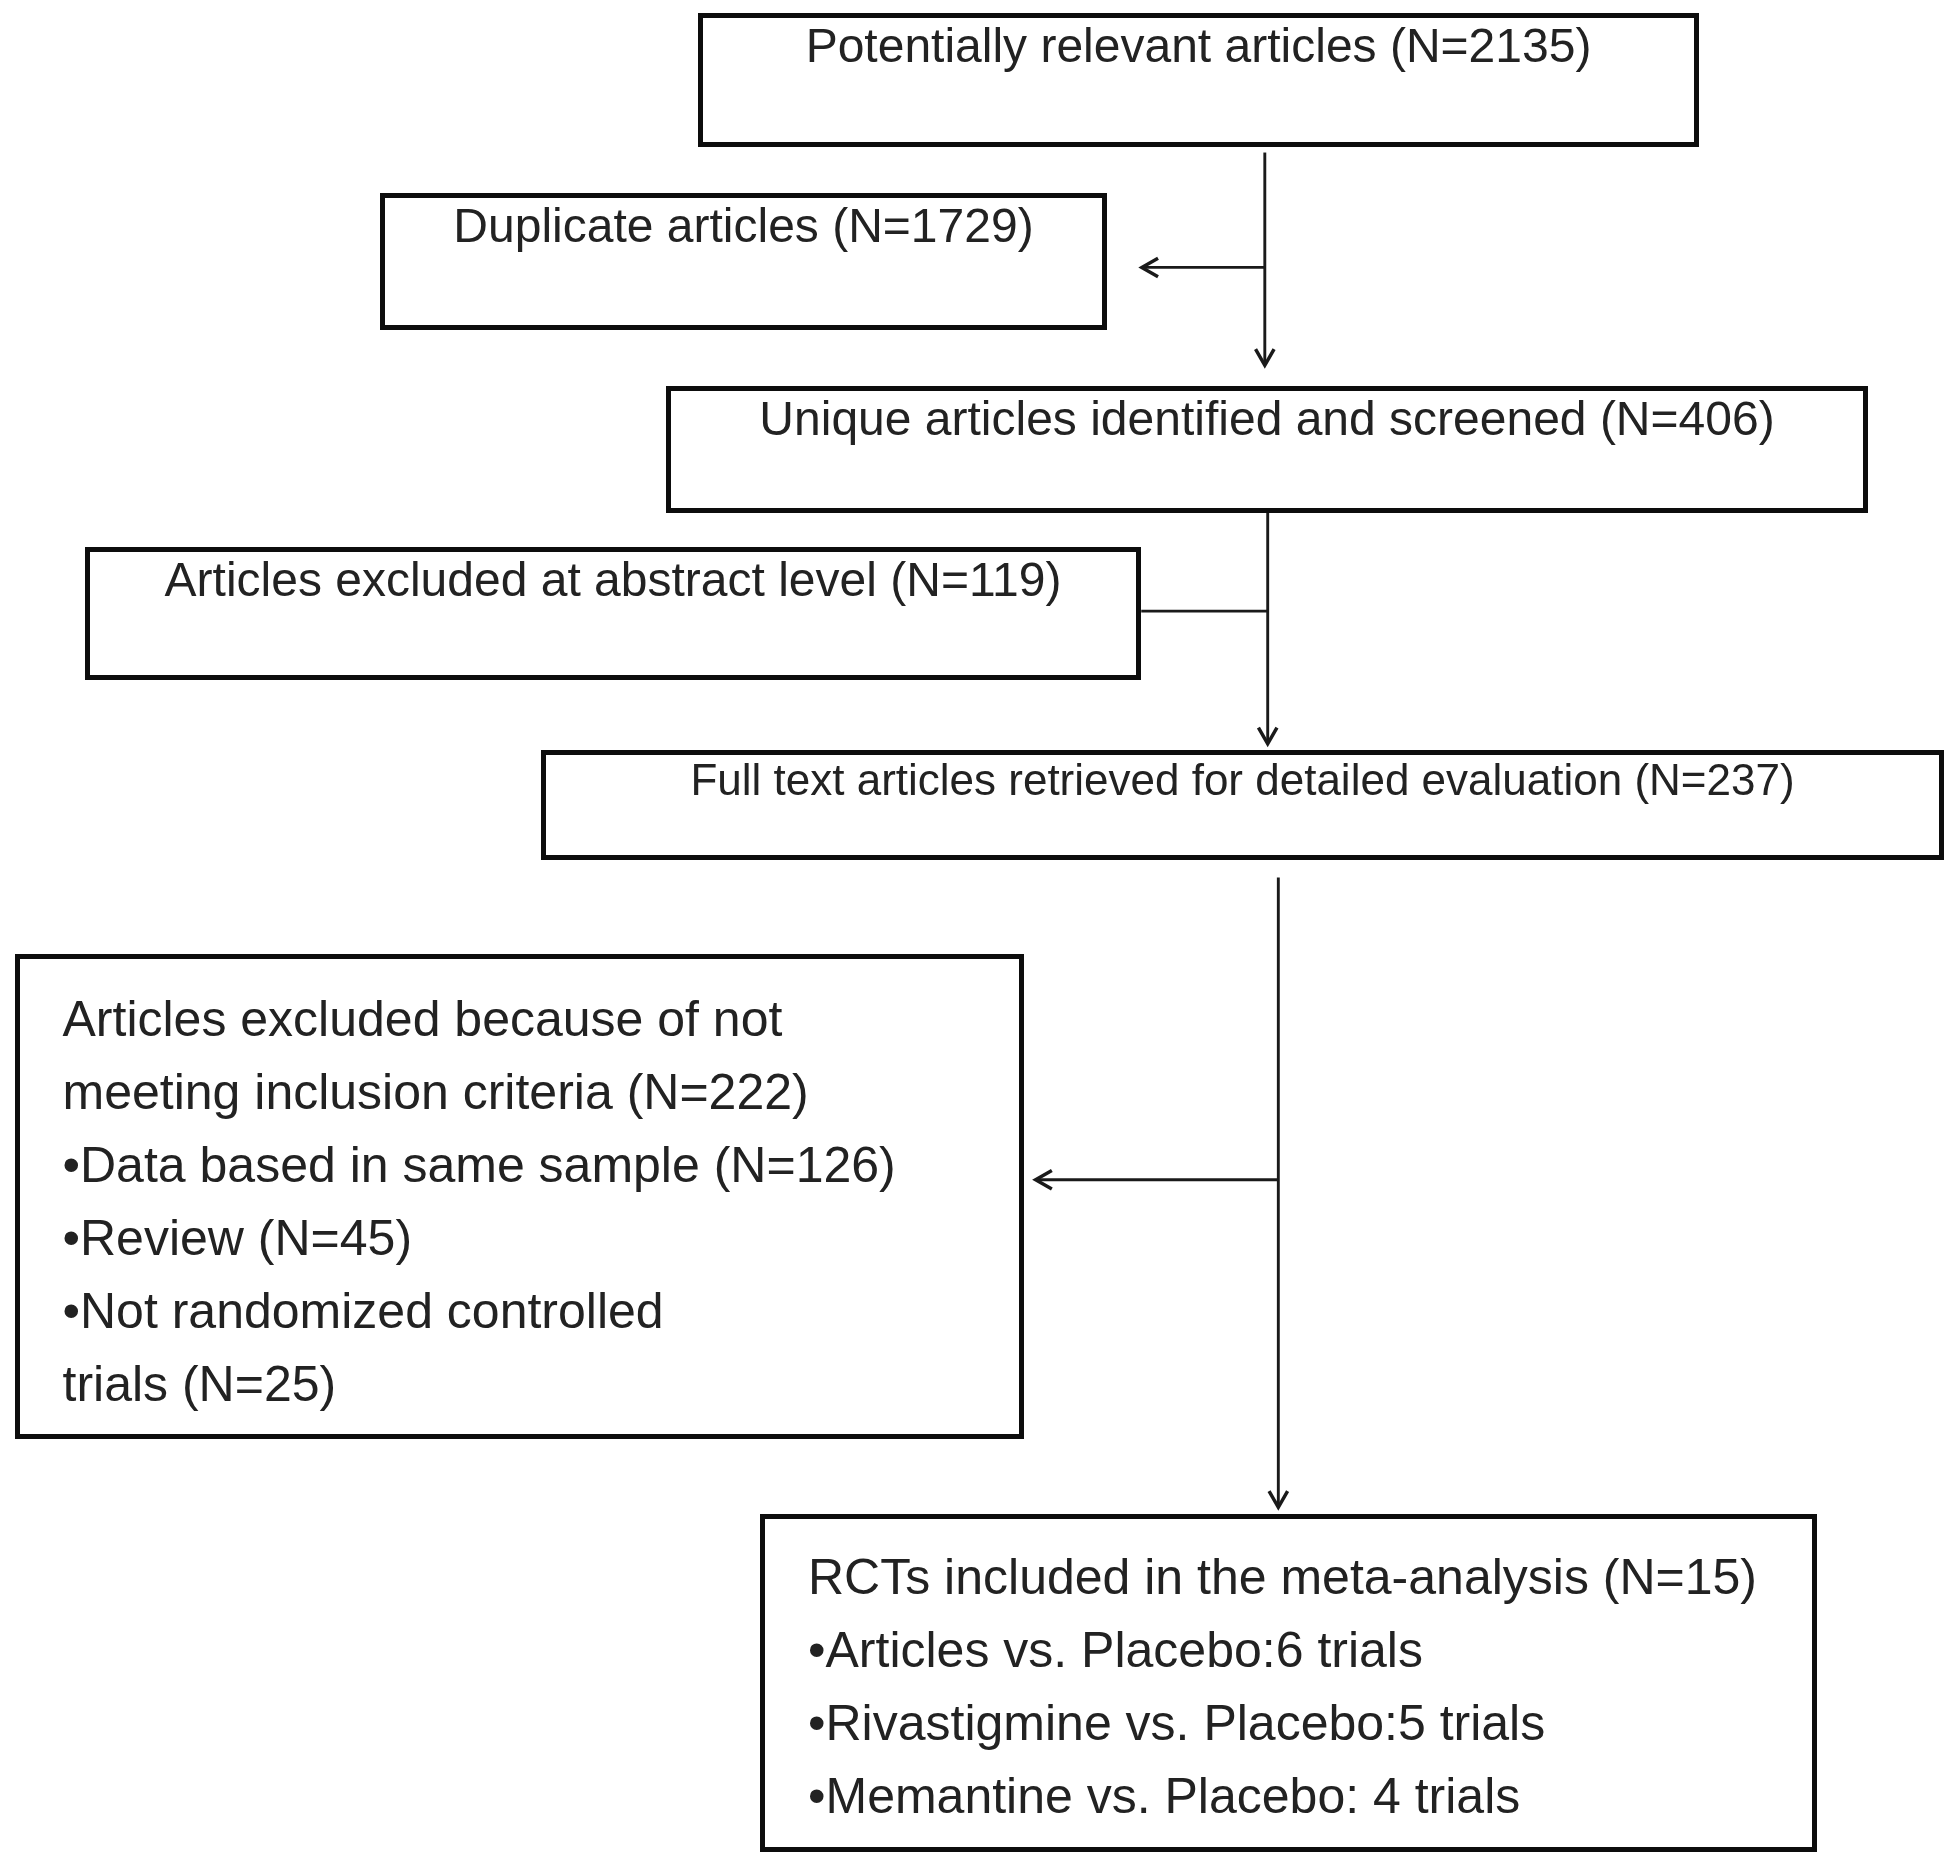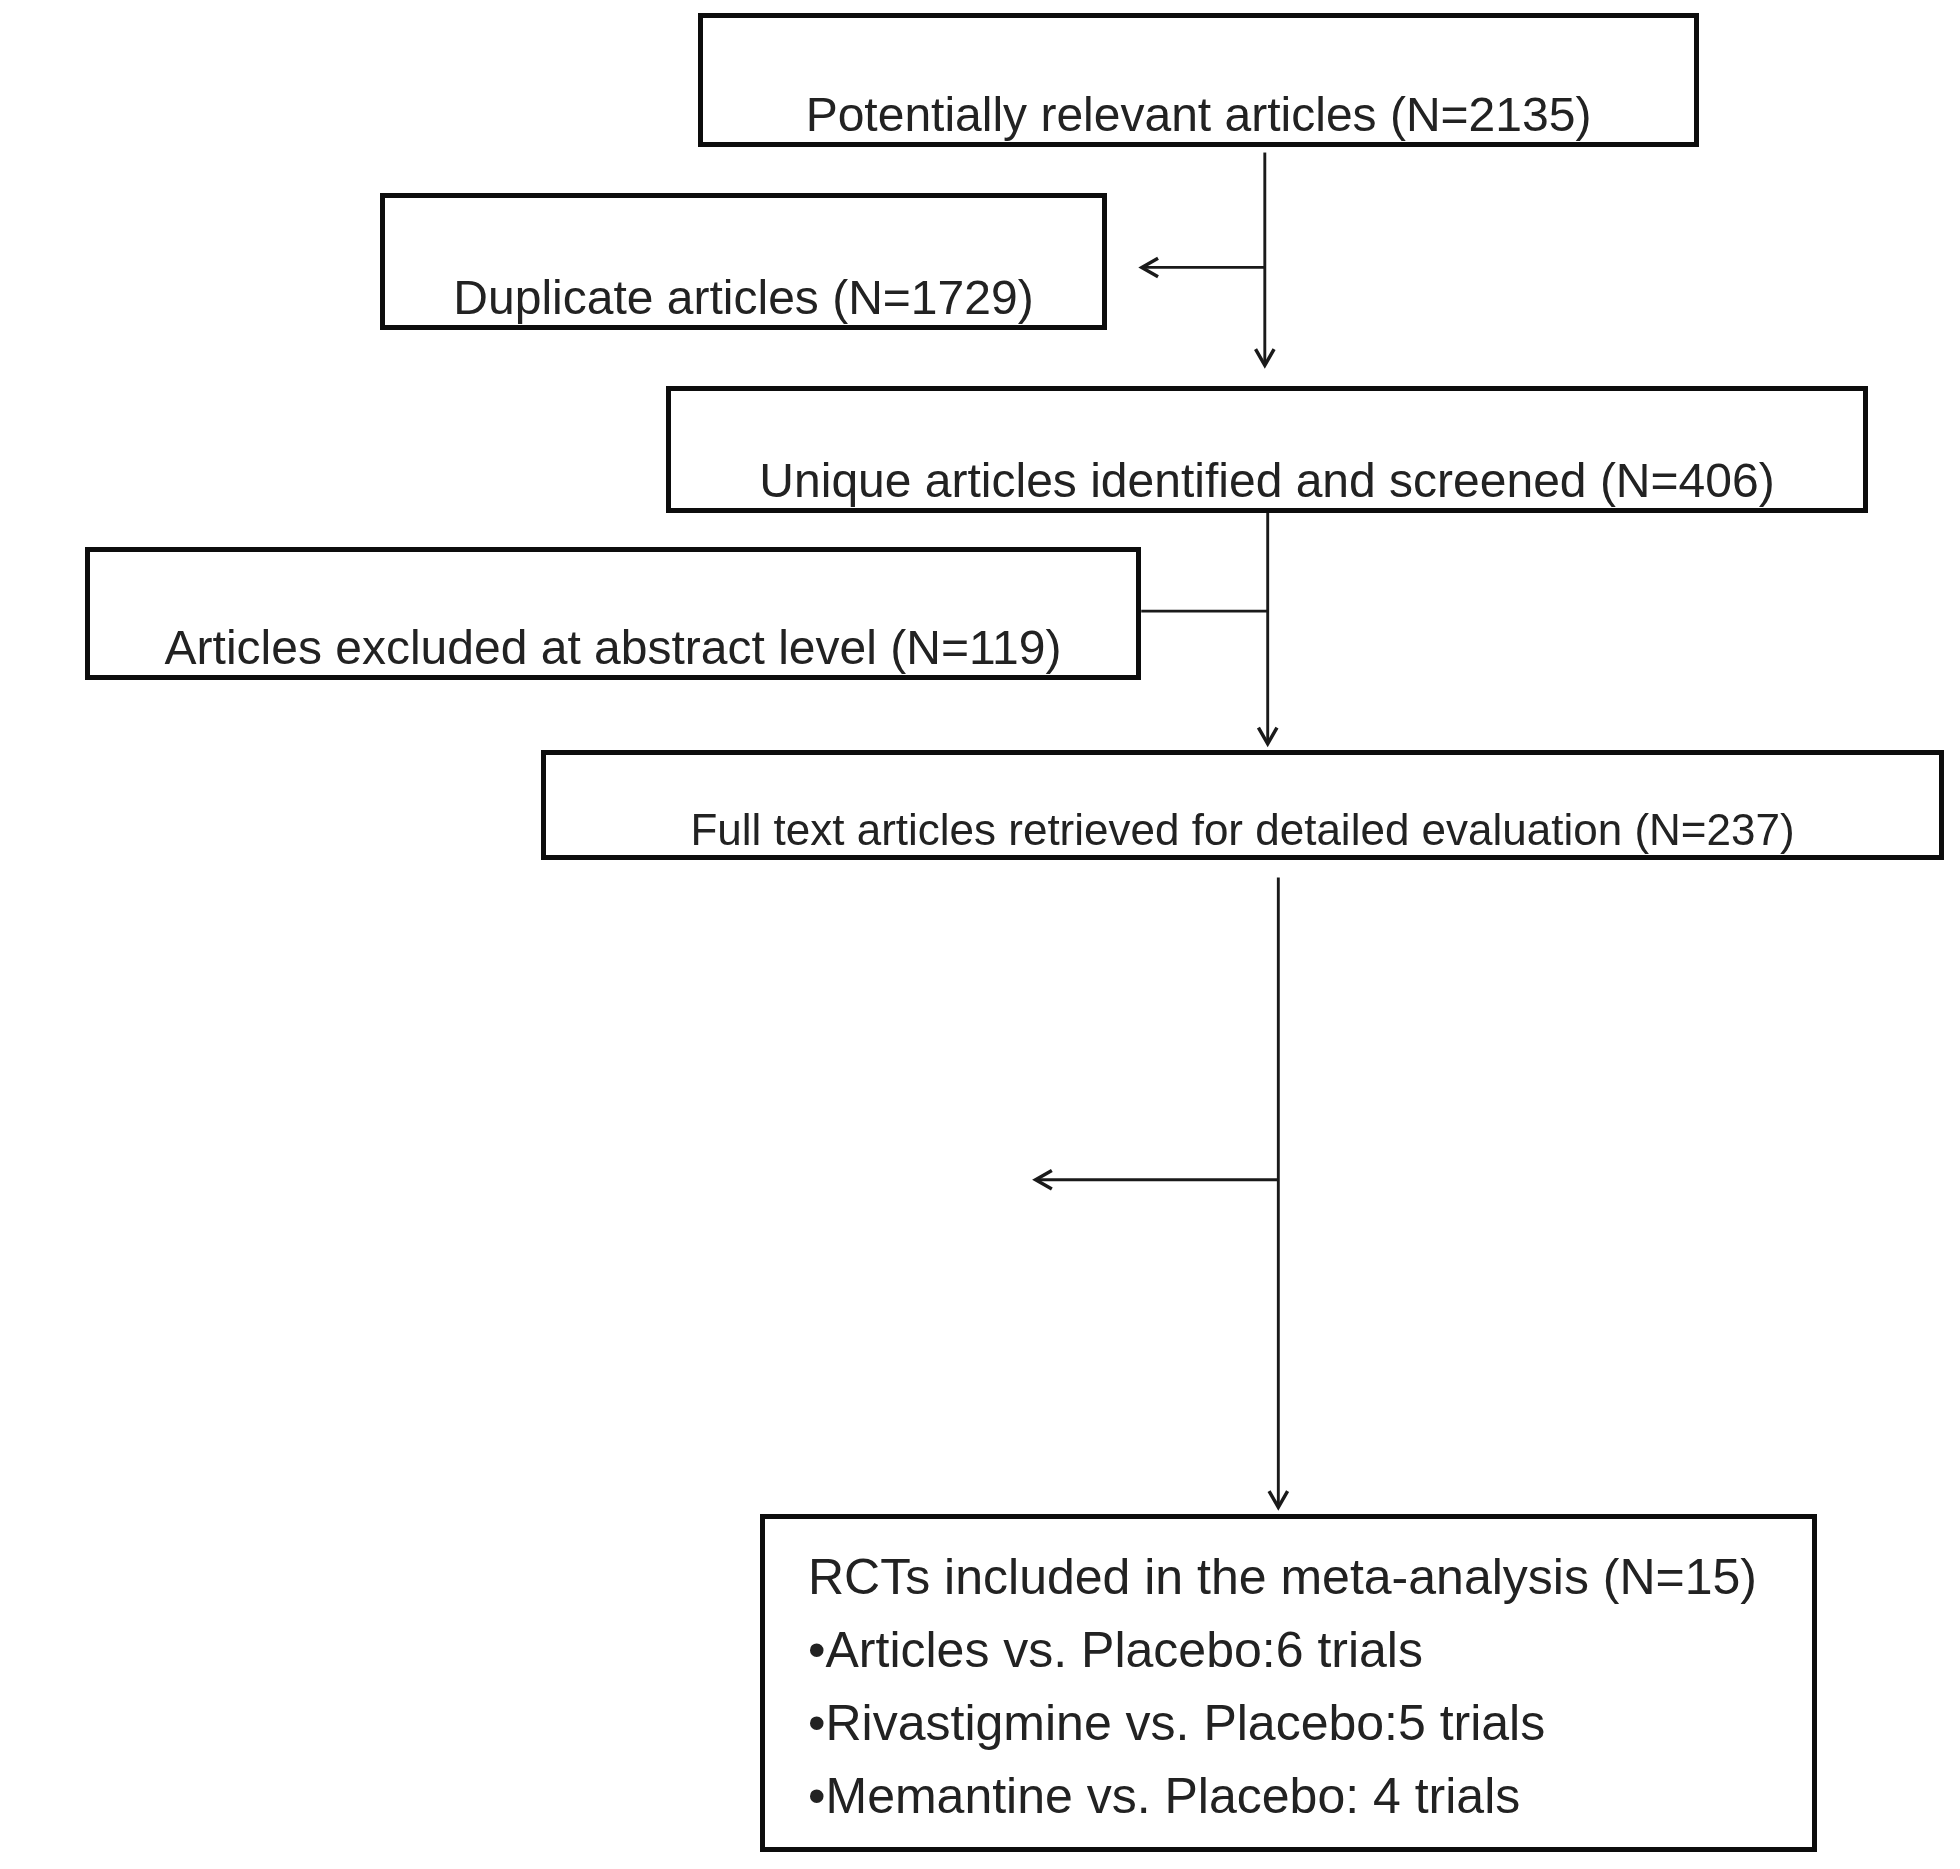--- a/index.html
+++ b/index.html
@@ -23,21 +23,21 @@
     height: 1869px;
   }
   .box {
     position: absolute;
     box-sizing: border-box;
     border: 5.8px solid #0d0d0d;
     background: #ffffff;
   }
   .box.center {
     display: flex;
-    align-items: flex-end;
+    align-items: flex-start;
     justify-content: center;
     font-size: 48px;
     white-space: nowrap;
   }
   .box.multi {
     font-size: 50px;
   }
   .box.multi .line {
     line-height: 73px;
     white-space: nowrap;
@@ -84,20 +84,28 @@
   </div>
 
   <div class="box center" id="box-excluded-abstract">
     <span>Articles excluded at abstract level (N=119)</span>
   </div>
 
   <div class="box center" id="box-full-text-retrieved">
     <span>Full text articles retrieved for detailed evaluation (N=237)</span>
   </div>
 
+  <div class="box multi" id="box-excluded-criteria">
+    <div class="line">Articles excluded because of not</div>
+    <div class="line">meeting inclusion criteria (N=222)</div>
+    <div class="line">•Data based in same sample (N=126)</div>
+    <div class="line">•Review (N=45)</div>
+    <div class="line">•Not randomized controlled</div>
+    <div class="line">trials (N=25)</div>
+  </div>
 
   <div class="box multi" id="box-rcts-included">
     <div class="line">RCTs included in the meta-analysis (N=15)</div>
     <div class="line">•Articles vs. Placebo:6 trials</div>
     <div class="line">•Rivastigmine vs. Placebo:5 trials</div>
     <div class="line">•Memantine vs. Placebo: 4 trials</div>
   </div>
 
 </div>
 

